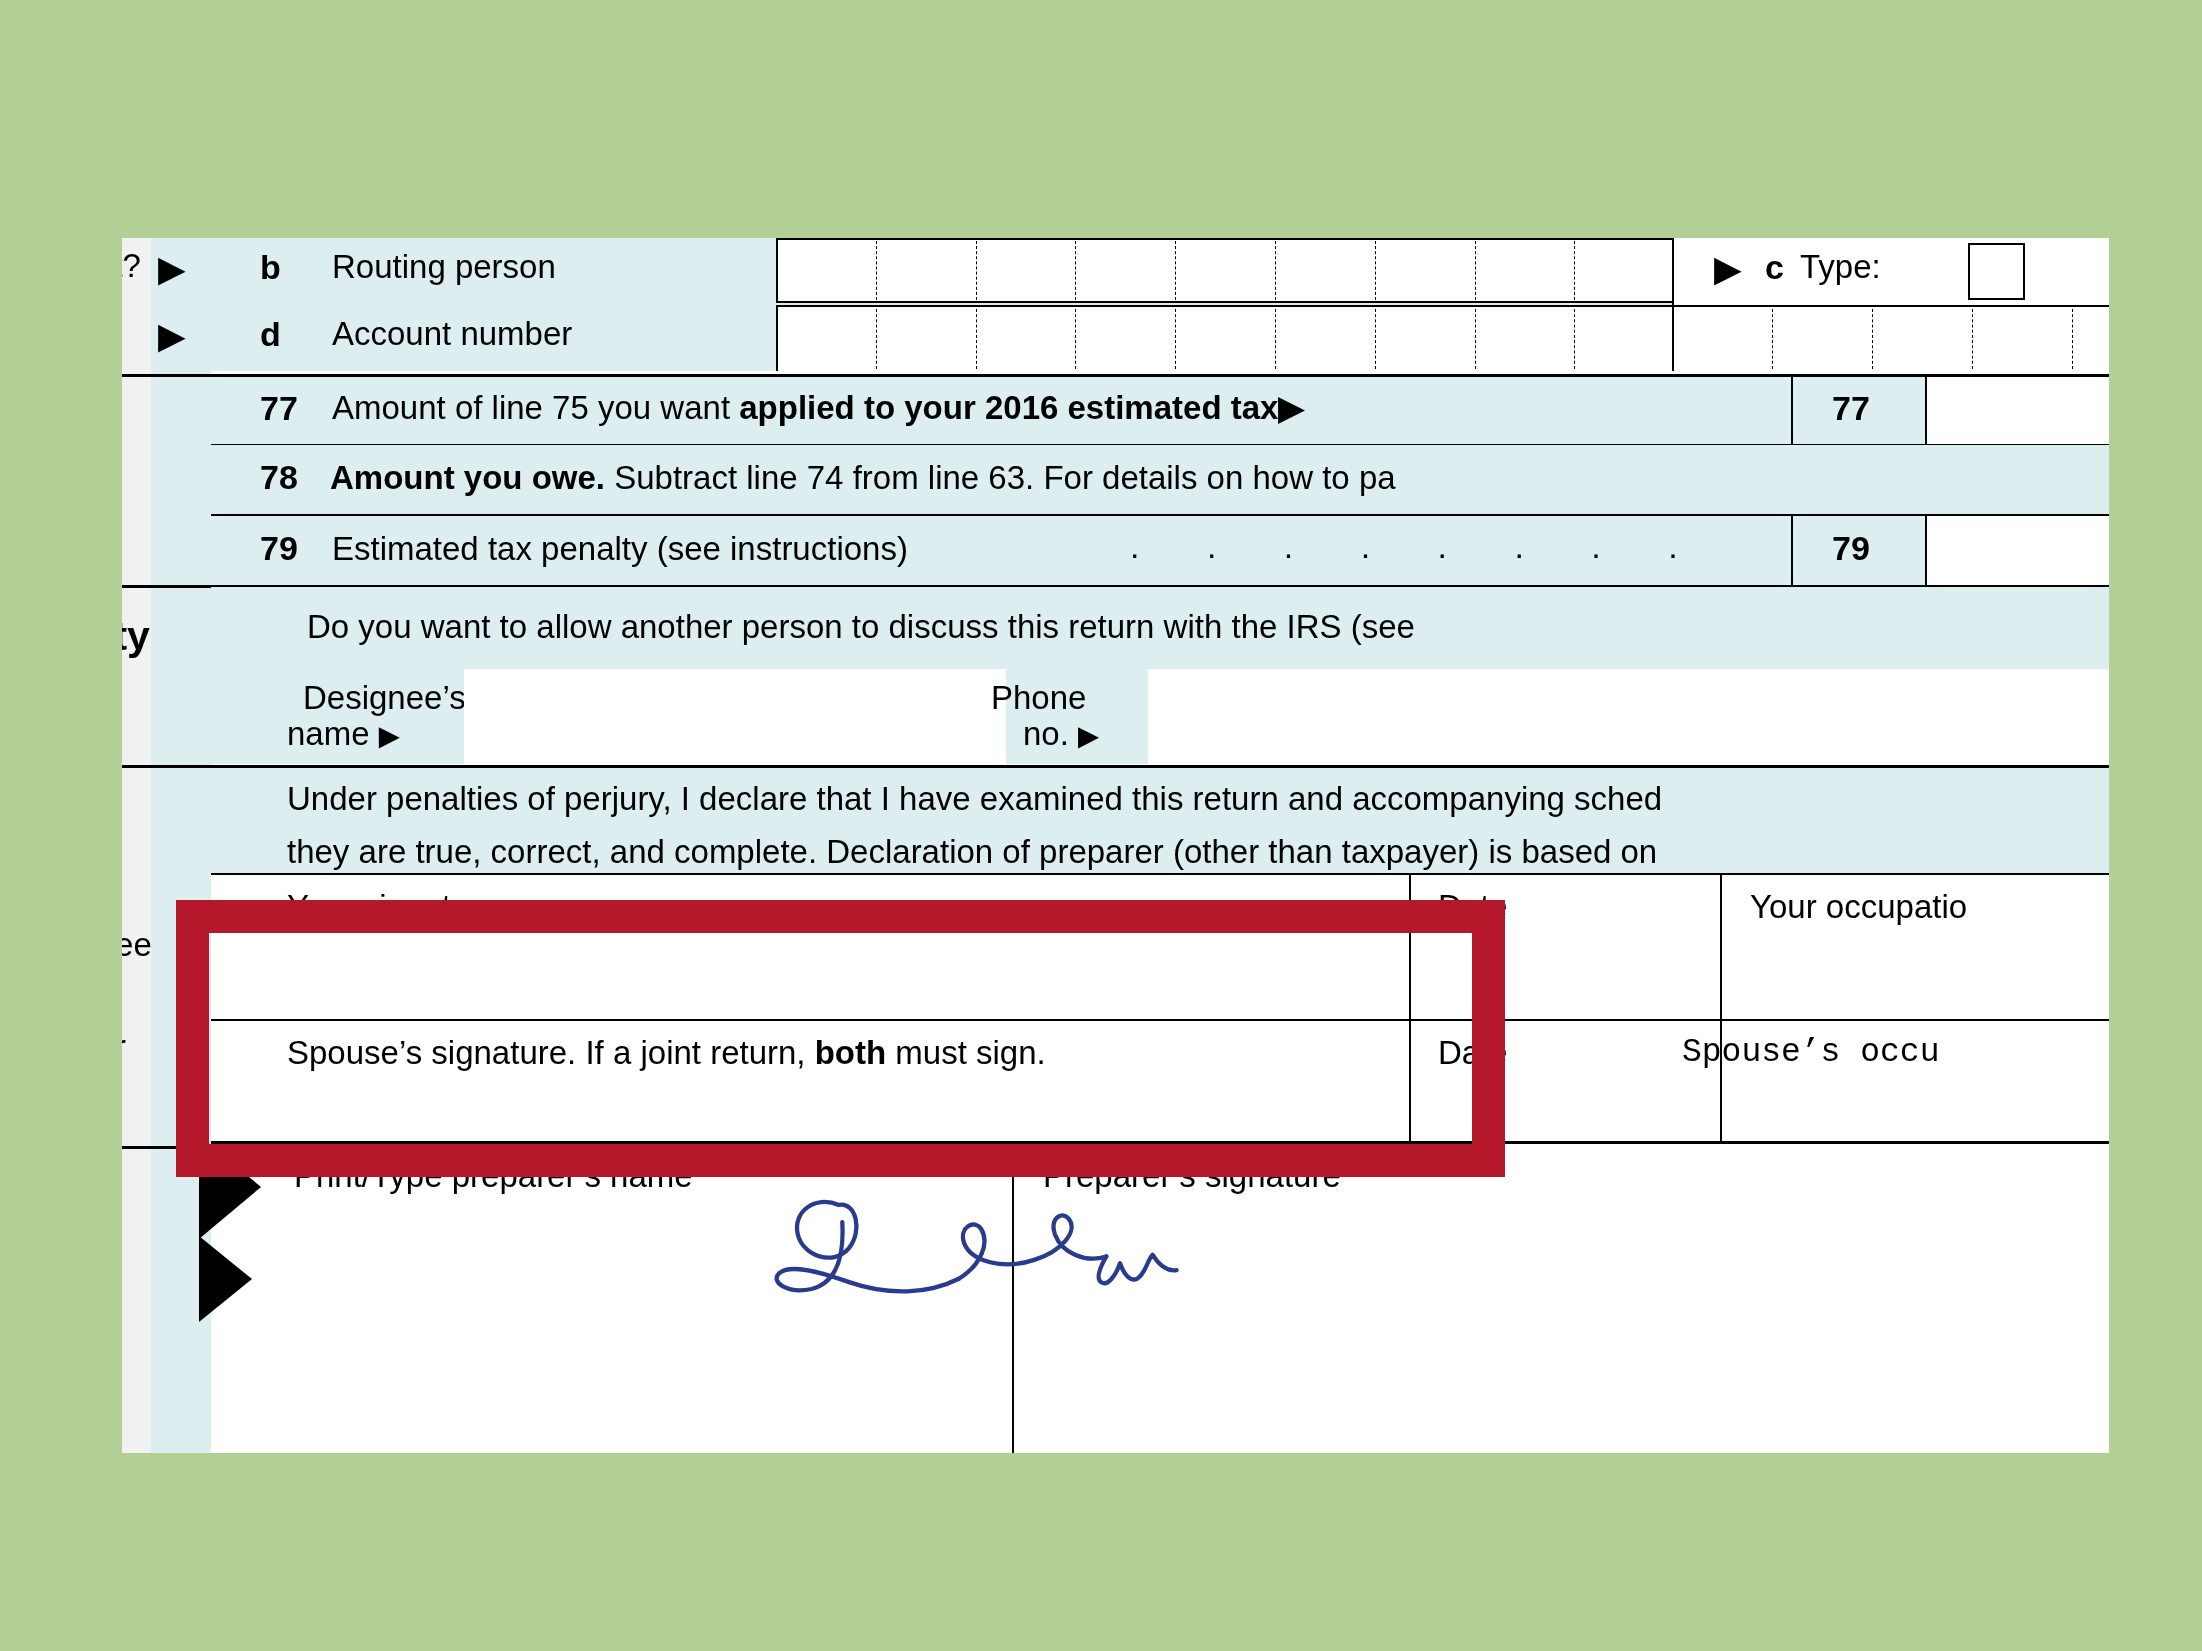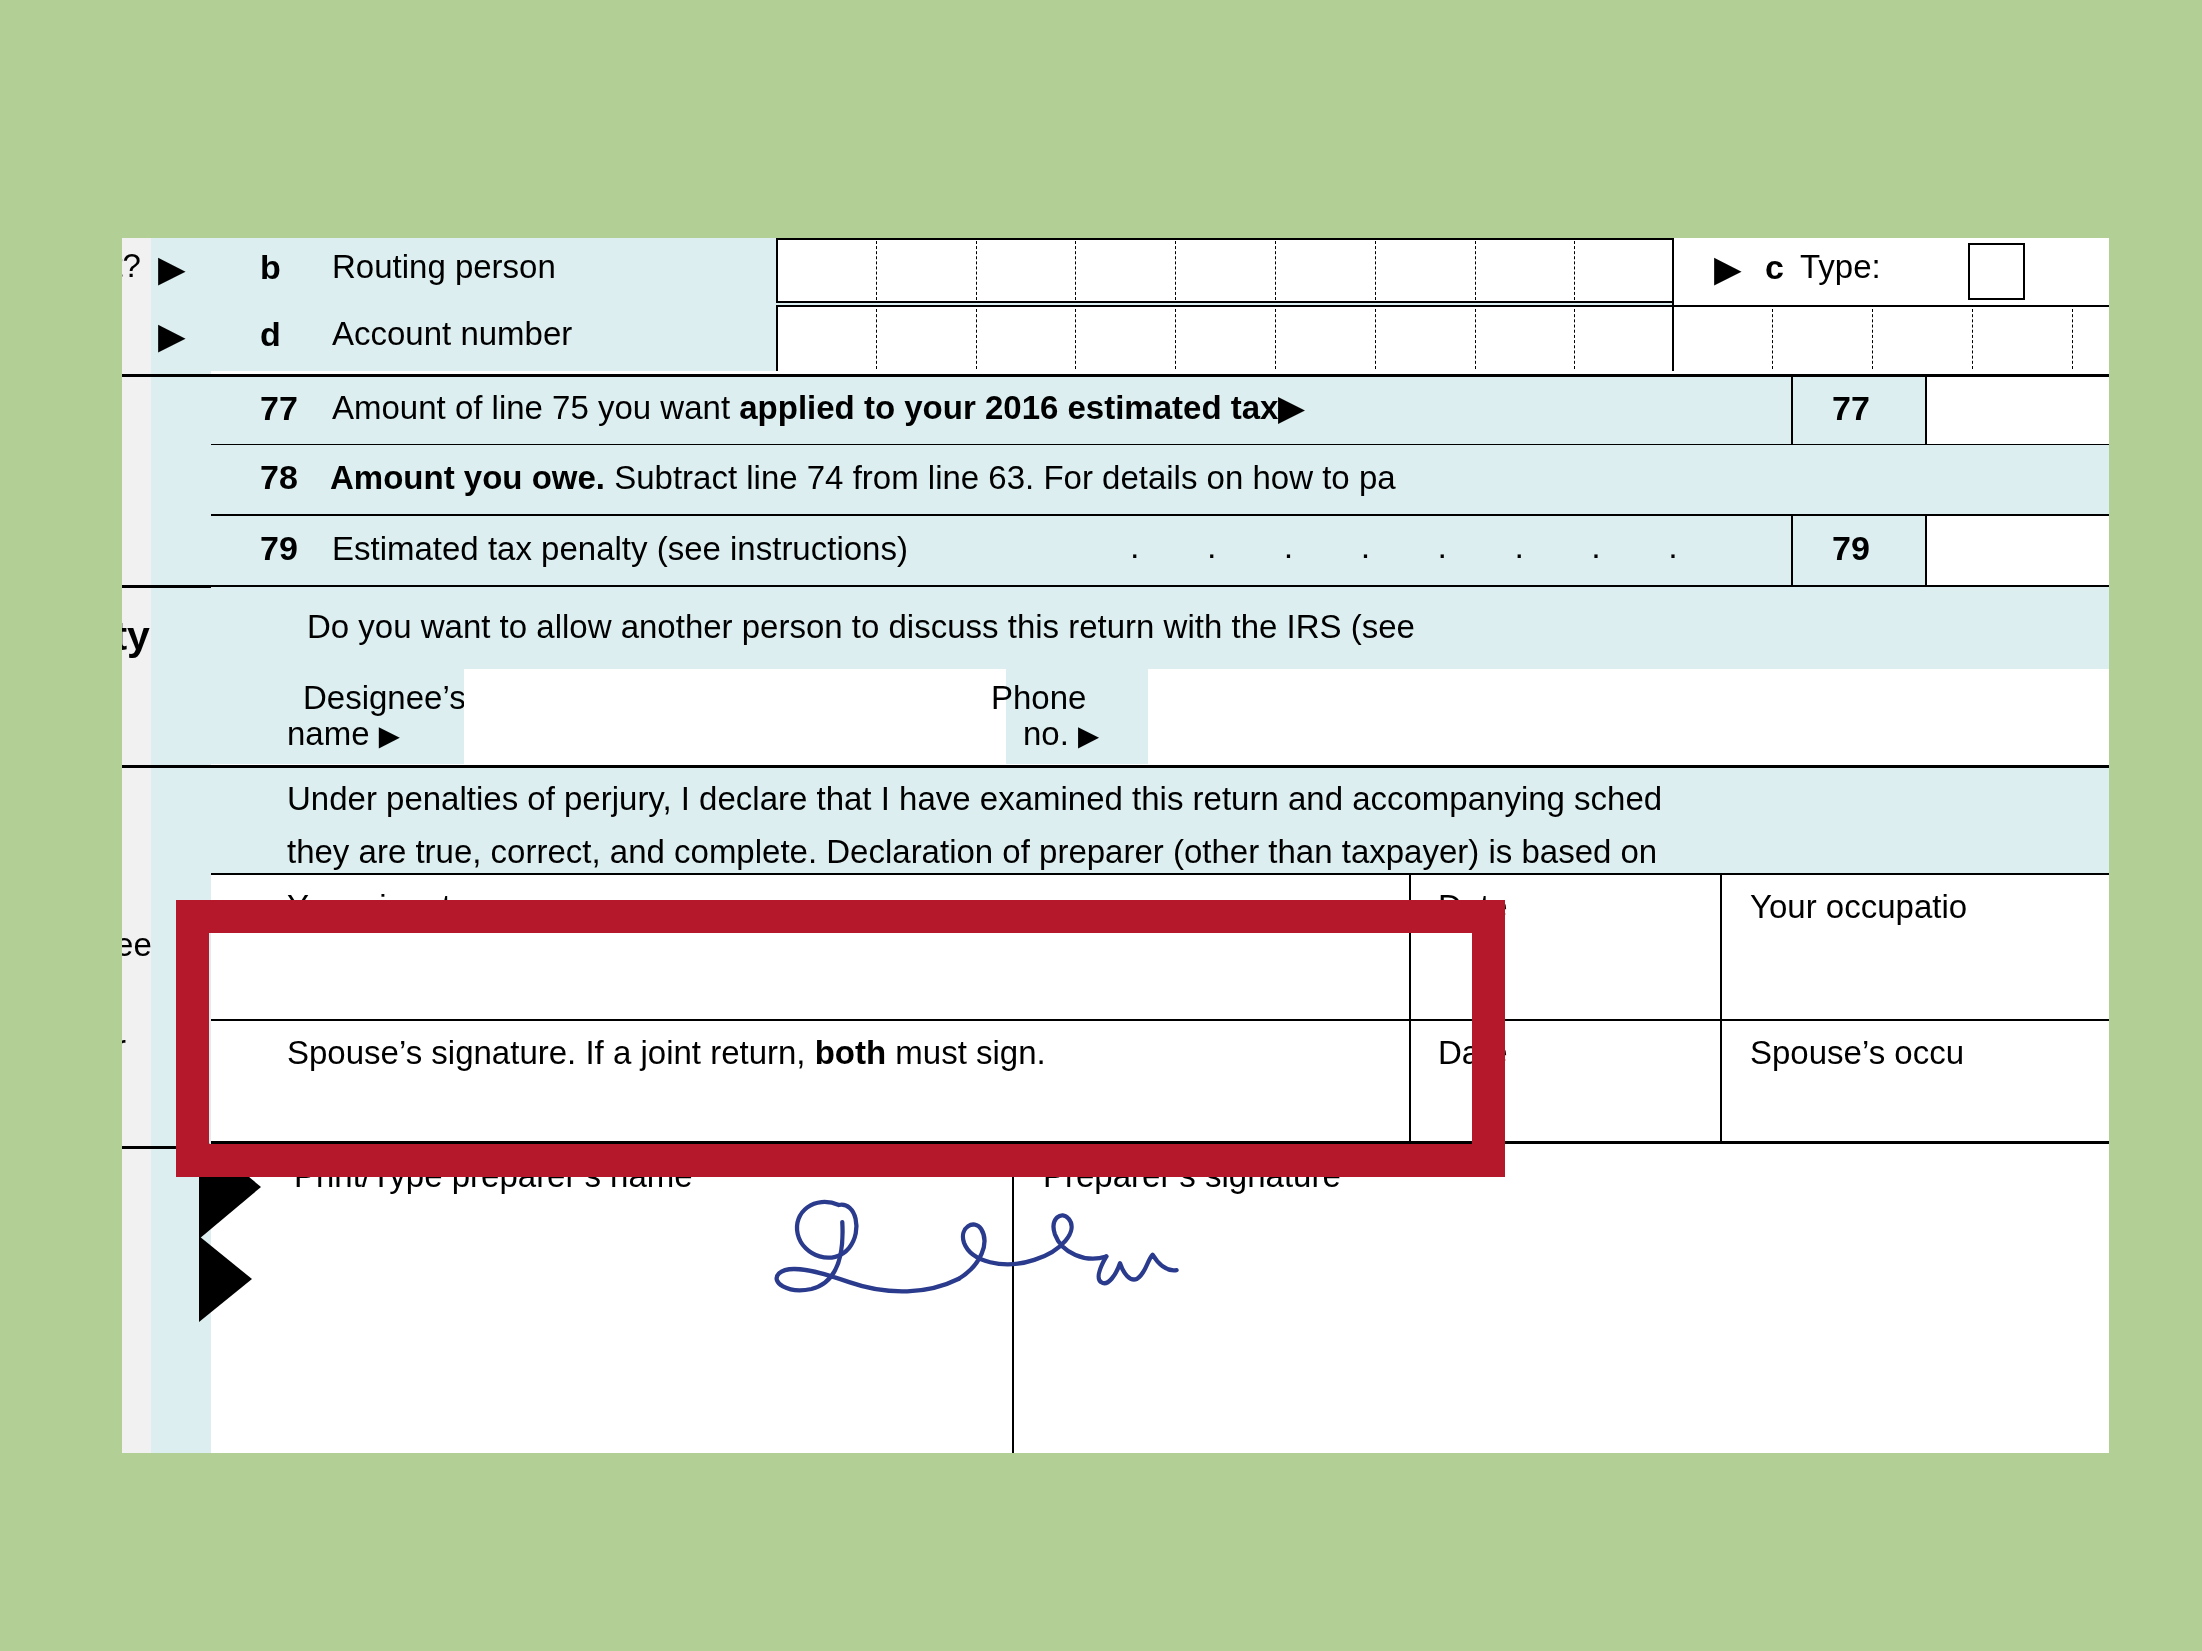--- a/index.html
+++ b/index.html
@@ -261,21 +261,21 @@
   <div class="hline-thin" style="left:89px; top:781px; width:1898px;"></div>
 
   <div class="txt" style="left:165px; top:650px;">Your signature</div>
   <div class="txt" style="left:1316px; top:650px;">Date</div>
   <div class="txt" style="left:1628px; top:650px;">Your occupatio</div>
 
   <div class="txt" style="left:165px; top:796px;">
     <span>Spouse’s signature. If a joint return, </span><span class="b">both</span><span> must sign.</span>
   </div>
   <div class="txt" style="left:1316px; top:796px;">Date</div>
-  <div class="txt" style="left:1628px; top:796px;">Spouse’s occu</div>
+  <div class="txt" style="left:1560px; top:796px;font-family:Liberation Mono, monospace;">Spouse’s occu</div>
 
   <div class="hline" style="left:0; top:908px; width:89px;"></div>
   <div class="hline" style="left:89px; top:903px; width:1898px;"></div>
   <div class="white" style="left:89px; top:906px; width:1898px; height:309px;"></div>
   <div class="vline-thin" style="left:890px; top:906px; height:309px;"></div>
   <div class="txt" style="left:165px; top:919px;margin-left:7px;">Print/Type preparer’s name</div>
   <div class="txt" style="left:921px; top:919px;">Preparer’s signature</div>
 
   <div class="tri" style="left:77px; top:897px; border-top:52px solid transparent; border-bottom:52px solid transparent; border-left:62px solid #000;"></div>
   <div class="tri" style="left:77px; top:998px; border-top:43px solid transparent; border-bottom:43px solid transparent; border-left:53px solid #000;"></div>

